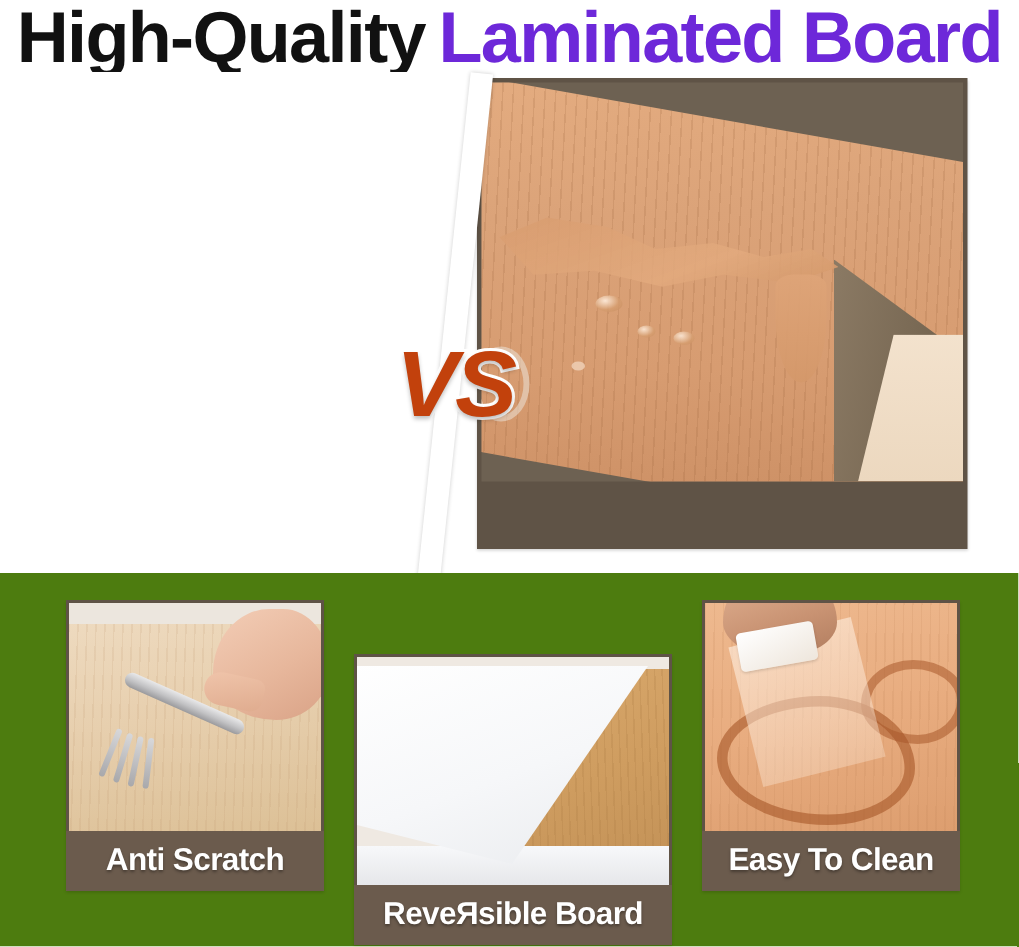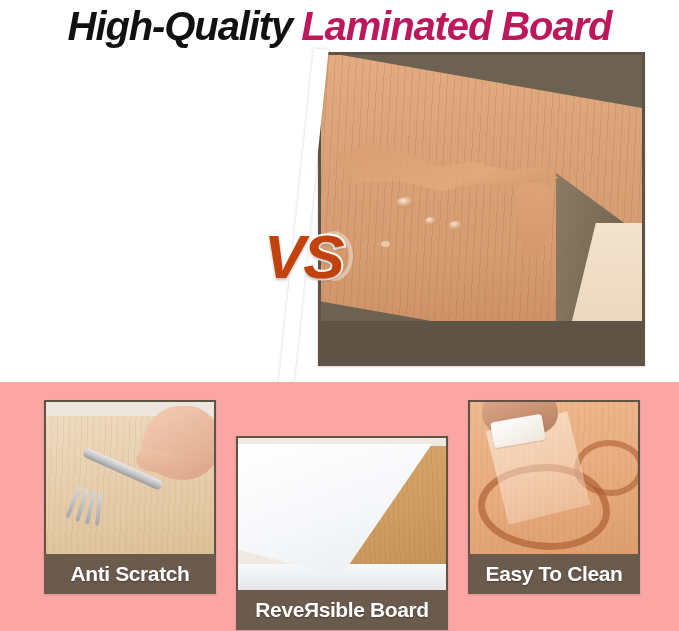--- a/index.html
+++ b/index.html
@@ -11,26 +11,25 @@
   }
   .page{position:relative;width:679px;height:631px;}
 
   
   .headline{
     position:absolute;left:0;top:0;width:679px;height:52px;
     display:flex;align-items:center;justify-content:center;
     white-space:nowrap;
   }
   .headline span{
-    font-size:40px;font-weight:bold;letter-spacing:-1.1px;
+    font-size:48px;font-weight:bold;letter-spacing:-1.1px;
     line-height:1;
-    font-style:italic;
   }
   .hl-black{color:#111111;}
-  .hl-brown{color:#be185d;margin-left:9px;}
+  .hl-brown{color:#6d28d9;margin-left:9px;}
 
   
   .compare{
     position:absolute;left:0;top:48px;width:679px;height:325px;
     background:#ffffff;
   }
 
   
   .col-left{
     position:absolute;left:40px;top:4px;width:253px;height:314px;
@@ -181,21 +180,21 @@
     letter-spacing:-2px;line-height:1;
     color:#c2410c;
     -webkit-text-stroke:4px #ffffff;
     paint-order:stroke fill;
     text-shadow:0 2px 3px rgba(0,0,0,.25);
   }
 
   
   .features{
     position:absolute;left:0;top:382px;width:679px;height:249px;
-    background:#fca5a5;
+    background:#4d7c0f;
   }
   .feat-row{
     position:absolute;left:44px;top:18px;width:596px;height:194px;
     display:flex;justify-content:space-between;
   }
   .feat{
     position:relative;height:194px;background:#5f5346;
     padding:2px;box-sizing:border-box;
     box-shadow:0 1px 2px rgba(0,0,0,.15);
   }

